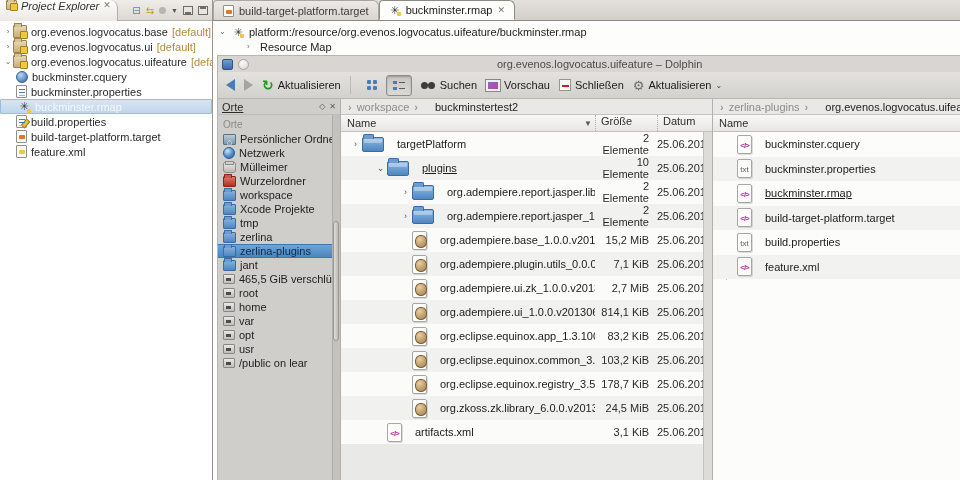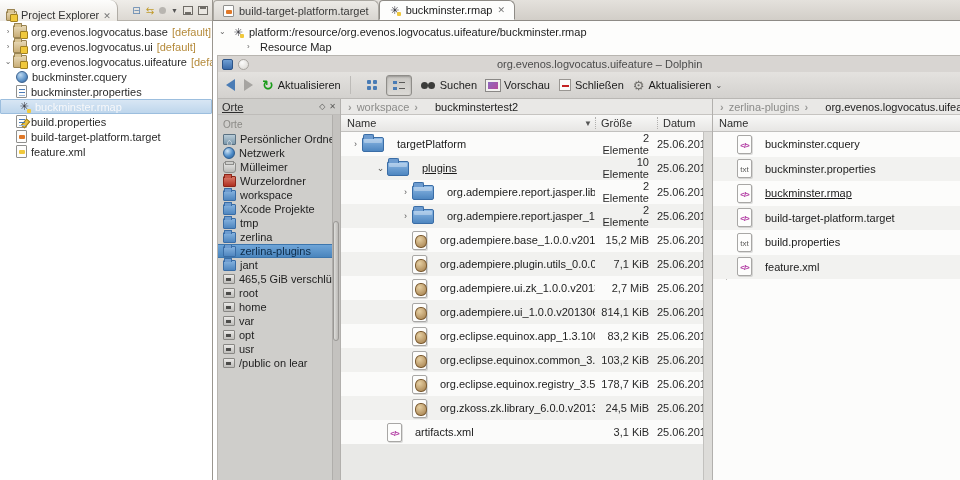--- a/index.html
+++ b/index.html
@@ -3,21 +3,21 @@
 <meta charset="utf-8">
 <style>
   * { margin:0; padding:0; box-sizing:border-box; }
   html,body { width:960px; height:480px; overflow:hidden; }
   body { font-family:"Liberation Sans","DejaVu Sans",sans-serif; font-size:11px; color:#222; background:#d6d2cd; }
   .root { display:flex; width:960px; height:480px; }
 
   
   .pe { width:213px; display:flex; flex-direction:column; background:#fff; border-right:1px solid #9a968f; }
   .pe-tabbar { height:21px; background:linear-gradient(#efede9,#dcd8d2); display:flex; align-items:center; border-bottom:1px solid #b6b2ab; }
-  .pe-tab { display:flex; align-items:flex-end; gap:4px; padding:0 6px; height:21px; background:linear-gradient(#fdfdfc,#ece9e4); border-right:1px solid #b0aca5; border-top-right-radius:8px; }
+  .pe-tab { display:flex; align-items:flex-start; gap:4px; padding:0 6px; height:21px; background:linear-gradient(#fdfdfc,#ece9e4); border-right:1px solid #b0aca5; border-top-right-radius:8px;font-style:italic; }
   .pe-tab .lbl { color:#333; }
   .xglyph { color:#777; font-size:9px; }
   .pe-tools { margin-left:auto; display:flex; align-items:center; gap:5px; padding-right:4px; }
   .tool-g { font-size:10px; color:#5b82ae; }
   .tool-link { font-size:10px; color:#c09a28; }
   .tool-dot { width:7px; height:7px; border-radius:50%; background:#b8b5b0; }
   .tool-arrow { font-size:7px; color:#555; }
   .wbtn { width:10px; height:9px; border:1px solid #6f6c67; background:#e9e6e1; position:relative; }
   .wbtn.min::after { content:""; position:absolute; left:1px; right:1px; bottom:0; height:2px; background:#6f6c67; }
   .wbtn.max::after { content:""; position:absolute; left:1px; right:1px; top:0; height:2px; background:#6f6c67; }
@@ -113,21 +113,21 @@
   .places-thumb { position:absolute; right:1px; top:106px; width:6px; height:120px; background:linear-gradient(90deg,#dededb,#bcbab7); border:1px solid #9a9895; border-radius:3px; }
 
   
   .pane { display:flex; flex-direction:column; min-width:0; position:relative; }
   .pane-left { width:372px; border-right:1px solid #b2b0ad; }
   .pane-right { flex:1; }
   .crumbbar { height:16px; display:flex; align-items:center; gap:5px; padding-left:7px; background:#e9e8e6; border-bottom:1px solid #c6c4c1; color:#8a8a88; white-space:nowrap; overflow:hidden; }
   .crumb-sep { color:#9a9a98; font-weight:bold; }
   .crumb { color:#8b8b89; }
   .crumb.bold { color:#1c1c1c; font-weight:normal;margin-left:12px; }
-  .colhead { height:17px; display:flex; align-items:center; background:linear-gradient(#f8f8f7,#e7e6e4); border-bottom:1px solid #c2c1bf; color:#2e2e2e; }
+  .colhead { height:17px; display:flex; background:linear-gradient(#f8f8f7,#e7e6e4); border-bottom:1px solid #c2c1bf; color:#2e2e2e; }
   .colhead .c-name { flex:1; padding-left:6px; display:flex; align-items:center; }
   .sort-g { margin-left:auto; margin-right:3px; font-size:8px; color:#555; }
   .colhead .c-size { width:62px; border-left:1px dotted #b0afad; padding-left:5px; }
   .colhead .c-date { width:55px; border-left:1px dotted #b0afad; padding-left:5px; }
   .rows { flex:1; position:relative; overflow:hidden; background:#e9e9e7; }
   .frow { display:flex; align-items:center; height:24px; position:relative; }
   .frow:nth-of-type(odd) { background:#fbfbfa; }
   .frow:nth-of-type(even) { background:#f1f1ef; }
   .frow .exp { width:13px; font-size:9px; color:#555; text-align:center; flex:none; }
   .frow.lvl0 { padding-left:8px; }

